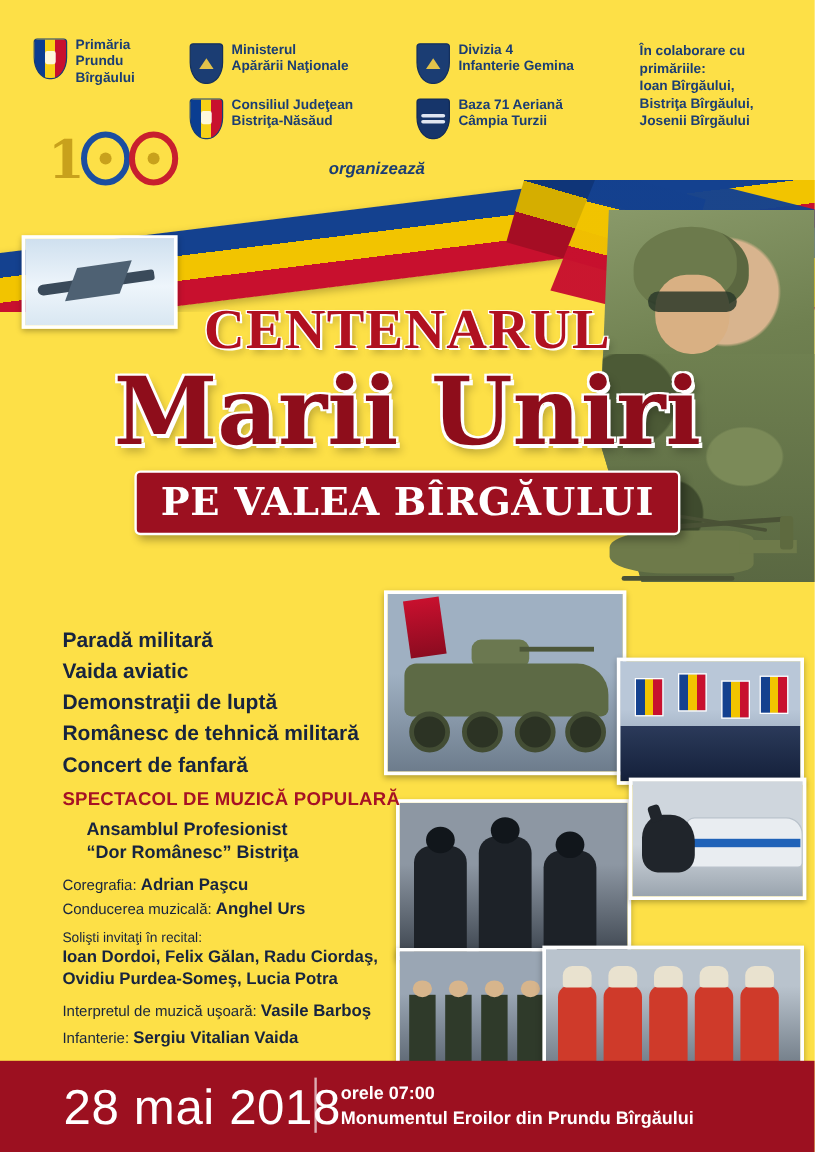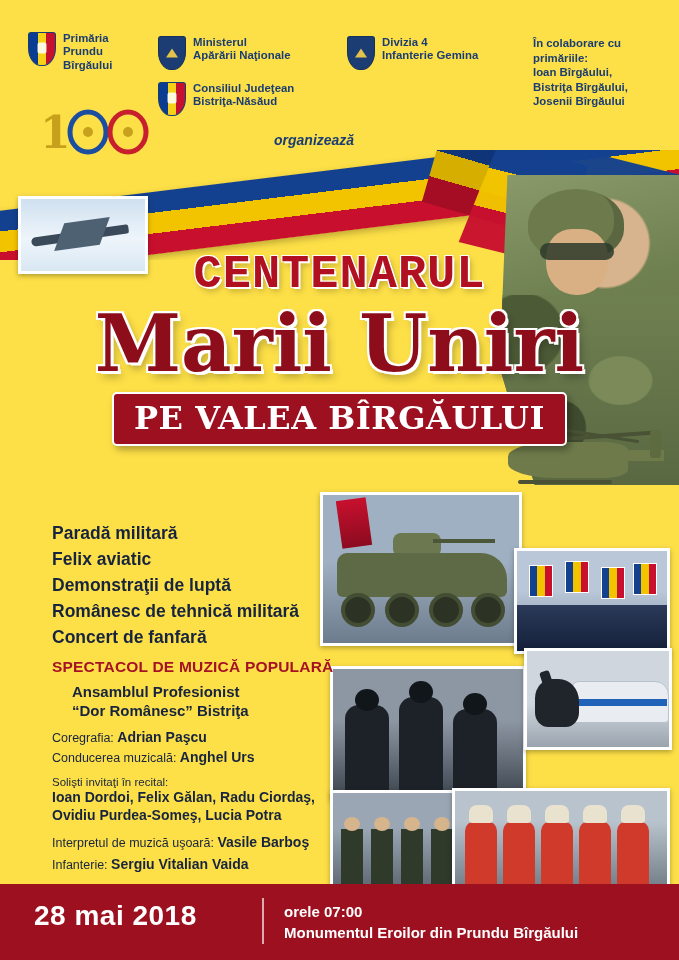--- a/index.html
+++ b/index.html
@@ -221,21 +221,21 @@
     background:linear-gradient(180deg,#9aa6b4 0 35%,#59636f 100%);
     z-index:5;
   }
   .parade .p{position:absolute;bottom:0;width:22px;height:64px;background:#2f3a2a;}
   .parade .p:after{content:"";position:absolute;left:3px;top:-12px;width:16px;height:14px;background:#d7b58c;border-radius:50%;}
   .parade .p1{left:8px;} .parade .p2{left:38px;} .parade .p3{left:68px;} .parade .p4{left:98px;}
 
   
   .title-block{position:absolute;left:0;top:250px;width:679px;z-index:7;text-align:center;}
   .t1{
-    font-family:Liberation Mono, monospace;
+    font-family:Liberation Serif, serif;
     font-weight:bold;font-size:47px;letter-spacing:1px;color:#b01020;
     text-shadow:2px 2px 0 #ffffff, -1px -1px 0 #ffffff, 1px -1px 0 #ffffff, -1px 1px 0 #ffffff, 3px 4px 6px rgba(0,0,0,.25);
     line-height:50px;
   }
   .t2{
     font-family:"DejaVu Serif", serif;
     font-weight:bold;font-size:78px;letter-spacing:0px;color:#8e0d1b;
     text-shadow:3px 3px 0 #ffffff, -2px -2px 0 #ffffff, 2px -2px 0 #ffffff, -2px 2px 0 #ffffff, 4px 6px 8px rgba(0,0,0,.3);
     line-height:84px;margin-top:2px;
   }
@@ -267,21 +267,21 @@
   .sol{font-size:14px;font-weight:bold;line-height:18px;}
   .last{margin-top:9px;font-size:12.5px;line-height:19px;}
   .last b{font-size:14px;}
 
   
   .footer{
     position:absolute;left:0;bottom:0;width:679px;height:76px;background:#9c1020;z-index:9;
     color:#ffffff;
   }
   .footer .date{
-    position:absolute;left:34px;top:16px;font-size:28px;font-weight:bold;letter-spacing:.5px;
+    position:absolute;left:53px;top:16px;font-size:41px;font-weight:normal;letter-spacing:.5px;
   }
   .footer .sep{position:absolute;left:262px;top:14px;width:2px;height:46px;background:rgba(255,255,255,.65);}
   .footer .when{position:absolute;left:284px;top:17px;font-size:15px;font-weight:bold;line-height:21px;}
 </style>
 </head>
 <body>
 
 <div class="poster">
 
   <div class="top">
@@ -299,20 +299,24 @@
     <div class="logo-row" style="left:347px;top:36px;width:175px;">
       <span class="shield mil"></span>
       <span class="logo-text">Divizia 4<br>Infanterie Gemina</span>
     </div>
 
     <div class="logo-row" style="left:158px;top:82px;width:165px;">
       <span class="shield crest"></span>
       <span class="logo-text">Consiliul Judeţean<br>Bistriţa-Năsăud</span>
     </div>
 
+    <div class="logo-row" style="left:347px;top:82px;width:175px;">
+      <span class="shield wing"></span>
+      <span class="logo-text">Baza 71 Aeriană<br>Câmpia Turzii</span>
+    </div>
 
     <div class="collab">
       <span>În colaborare cu</span><br>
       <span>primăriile:</span><br>
       <span>Ioan Bîrgăului,</span><br>
       <span>Bistriţa Bîrgăului,</span><br>
       <span>Josenii Bîrgăului</span>
     </div>
 
     <div class="centenar-100">
@@ -405,21 +409,21 @@
   </div>
 
   <div class="title-block">
     <div class="t1">CENTENARUL</div>
     <div class="t2">Marii Uniri</div>
     <div class="t3">PE VALEA BÎRGĂULUI</div>
   </div>
 
   <div class="program">
     <div>Paradă militară</div>
-    <div>Felix aviatic</div>
+    <div>Vaida aviatic</div>
     <div>Demonstraţii de luptă</div>
     <div>Românesc de tehnică militară</div>
     <div>Concert de fanfară</div>
   </div>
 
   <div class="music">
     <h3>SPECTACOL DE MUZICĂ POPULARĂ</h3>
     <div class="ens">
       <span>Ansamblul Profesionist</span><br>
       <span>“Dor Românesc” Bistriţa</span>

